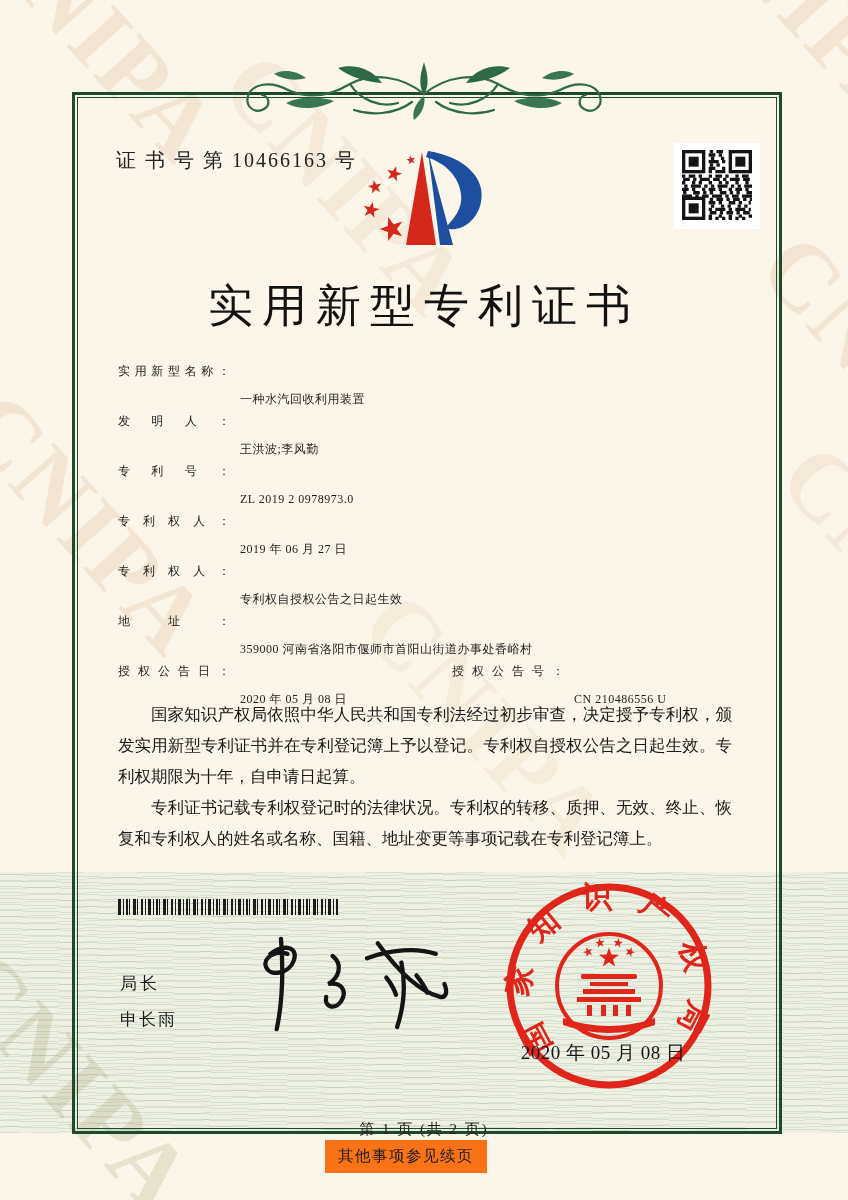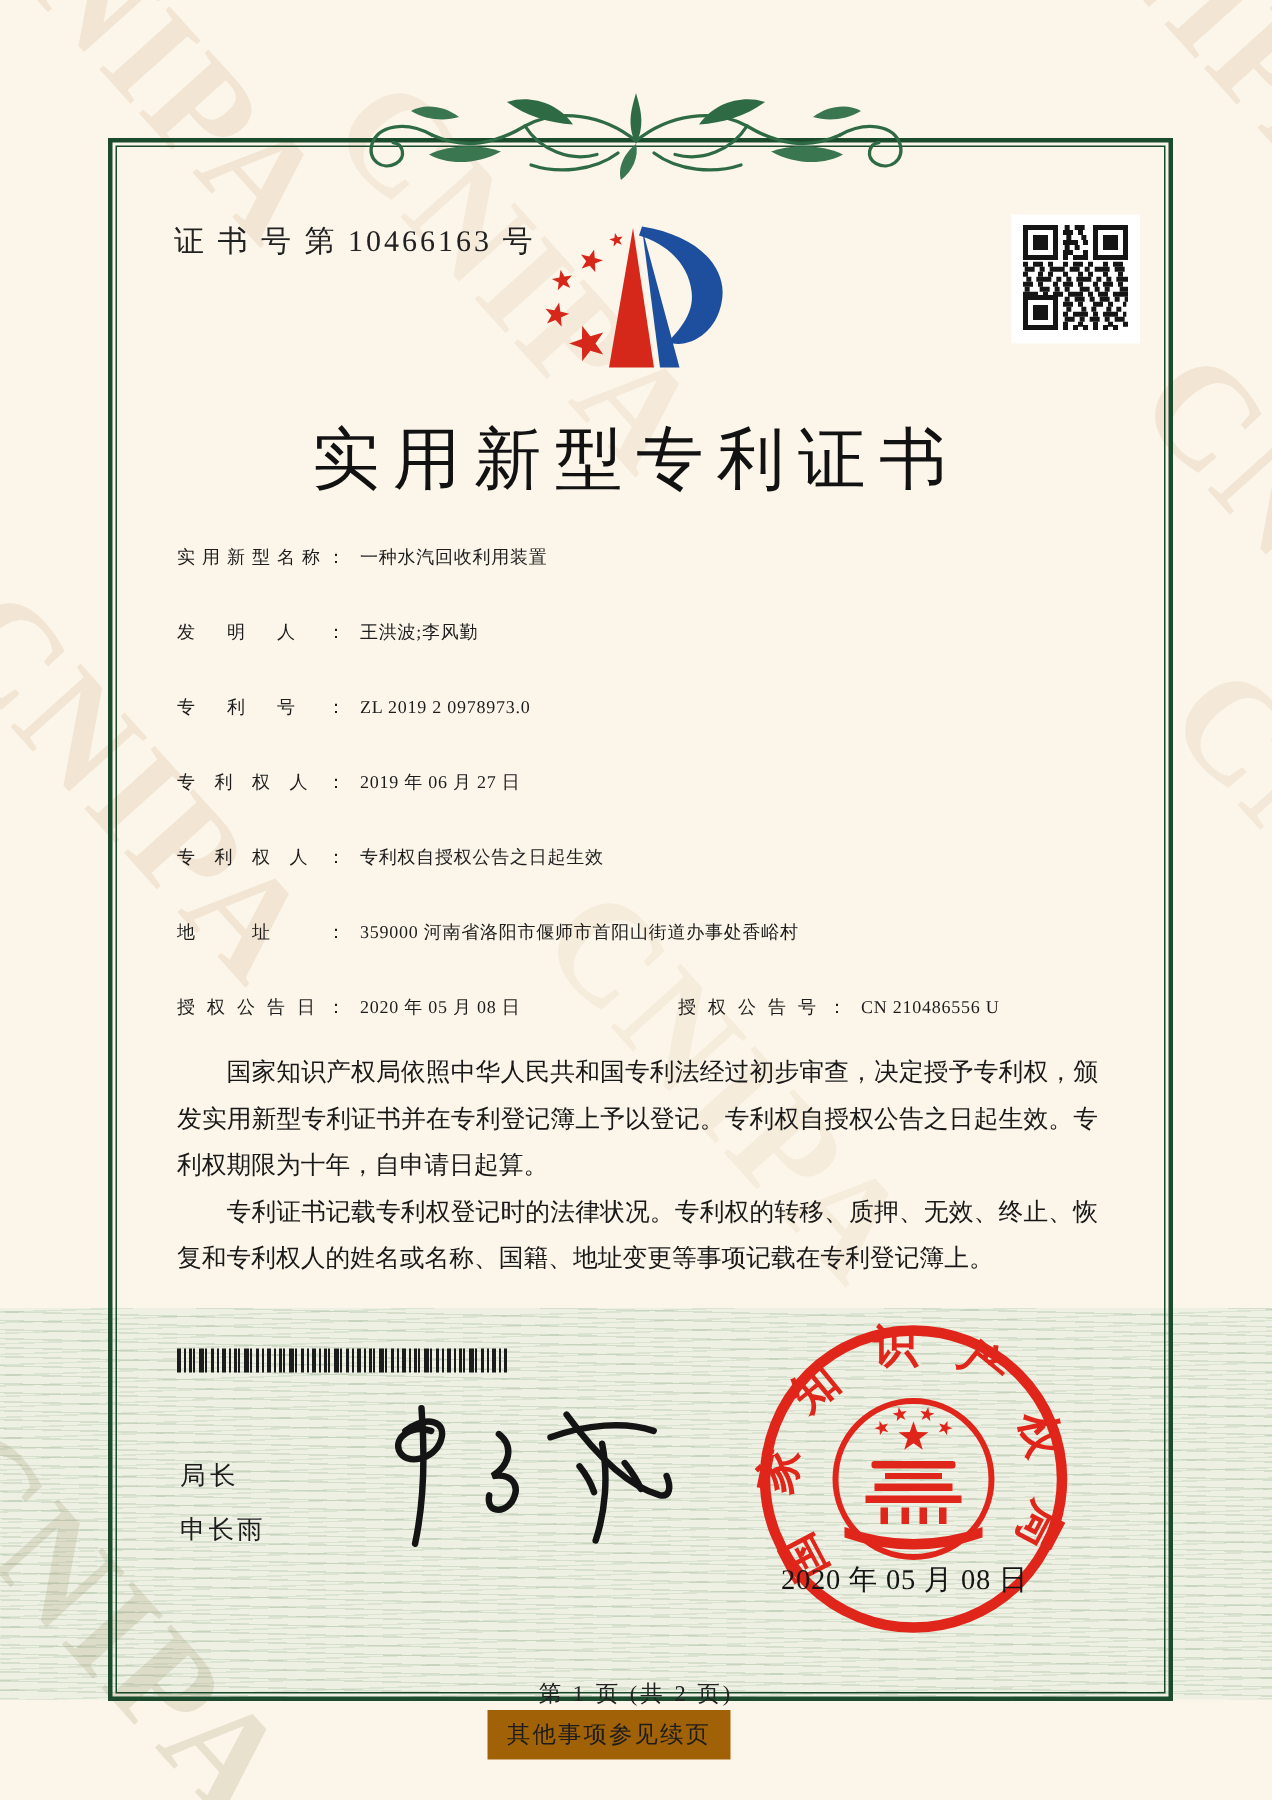--- a/index.html
+++ b/index.html
@@ -48,21 +48,21 @@
   .page-title{
     position:absolute;left:0;width:100%;top:256px;text-align:center;
     font-size:45px;letter-spacing:9px;color:#121212;font-weight:500;margin-top:20px;
   }
   .fields{position:absolute;left:118px;top:361px;width:616px;font-size:12px;}
   .field-row{display:flex;align-items:flex-start;height:50px;line-height:21px;position:relative;}
   .f-label{
     display:inline-block;width:112px;white-space:nowrap;
     text-align:justify;text-align-last:justify;color:#1d1d1d;flex:0 0 112px;
   }
-  .f-value{margin-left:10px;letter-spacing:0.5px;}
+  .f-value{margin-left:10px;letter-spacing:0.5px;margin-top:28px;}
   .pair2{position:absolute;left:334px;top:0;display:flex;}
   .body-text{
     position:absolute;left:118px;top:699px;width:614px;
     font-size:16.5px;line-height:31px;text-align:justify;color:#191919;
   }
   .body-text p{margin:0;text-indent:2em;}
   .barcode{
     position:absolute;left:118px;top:899px;width:220px;height:16px;
     background:repeating-linear-gradient(90deg,
       #1b1b1b 0 3px, transparent 3px 5px,
@@ -82,21 +82,21 @@
   .seal-date{
     position:absolute;left:497px;top:1040px;width:212px;text-align:center;
     font-size:19px;color:#141414;letter-spacing:0.5px;
   }
   .page-info{
     position:absolute;left:0;width:100%;top:1098px;text-align:center;
     font-size:15px;letter-spacing:2px;color:#222;margin-top:22px;
   }
   .cont-box{
     position:absolute;left:325px;top:1140px;width:162px;height:33px;
-    background:#a16207;display:flex;align-items:center;justify-content:center;
+    background:#f97316;display:flex;align-items:center;justify-content:center;
     font-size:15.5px;letter-spacing:1.5px;color:#1c1c1c;
   }
 </style>
 </head>
 <body>
 
 <div class="page">
 
   <div class="band"></div>
 

